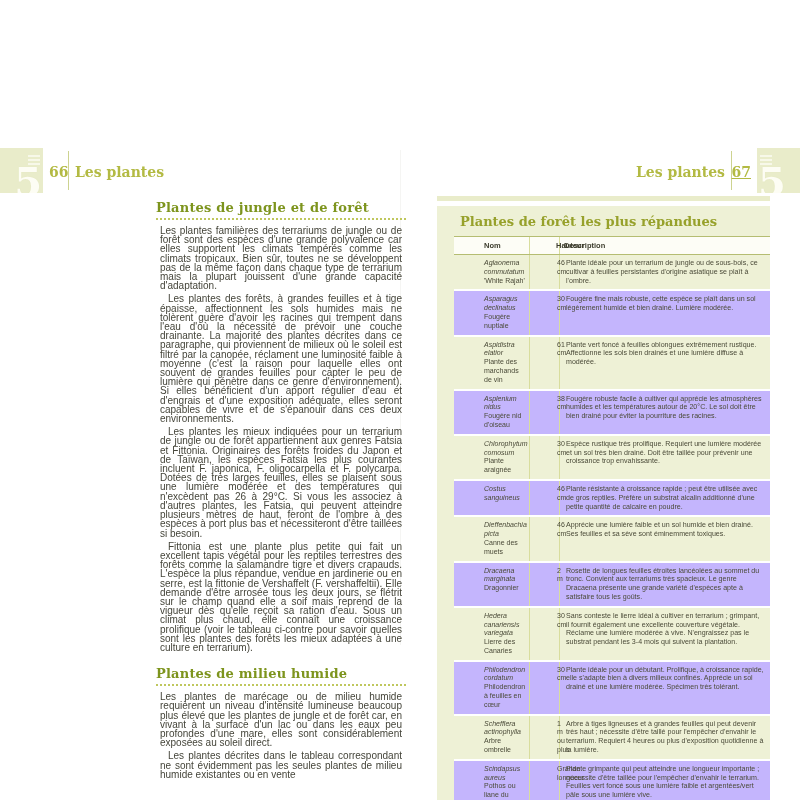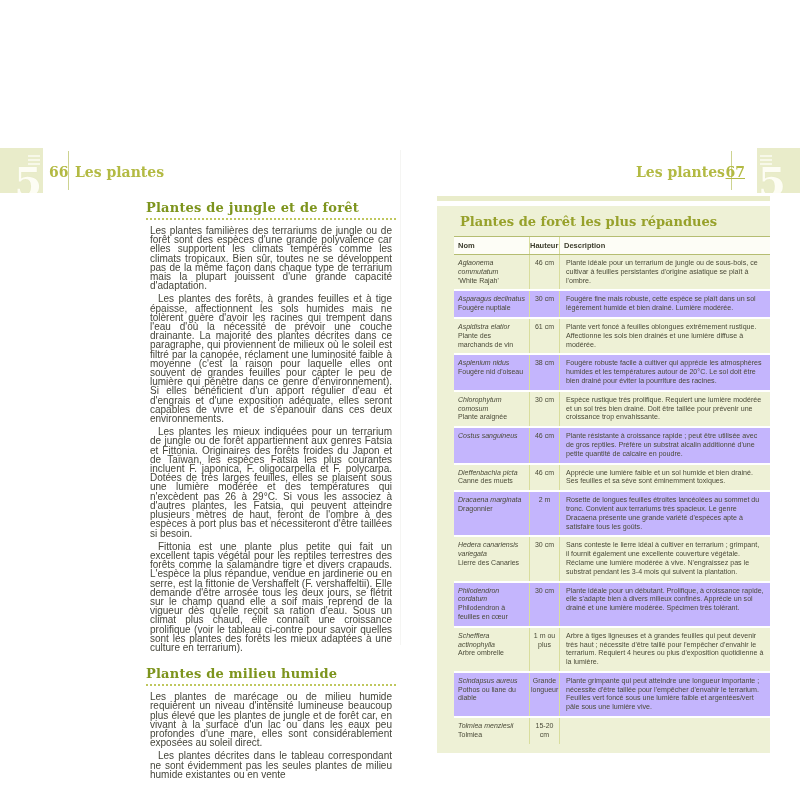--- a/index.html
+++ b/index.html
@@ -19,48 +19,48 @@
   .tab-bars i{display:block;height:2px;margin-bottom:2px;background:#f7f8e9;}
   .running-head{position:absolute;top:148px;height:45px;font-family:"DejaVu Serif",serif;font-weight:bold;color:#b3ba43;}
   .running-head .pn{position:absolute;top:16px;font-size:14px;}
   .running-head .rule{position:absolute;top:3px;bottom:3px;width:1px;background:#cdd390;}
   .running-head .ttl{position:absolute;top:16px;font-size:14px;white-space:nowrap;}
   #head-left{left:43px;width:360px;}
   #head-left .pn{left:6px;}
   #head-left .rule{left:25px;}
   #head-left .ttl{left:32px;}
   #head-right{right:43px;width:360px;}
-  #head-right .pn{right:12px;text-decoration:underline;}
+  #head-right .pn{right:6px;text-decoration:underline;}
   #head-right .rule{right:25px;}
   #head-right .ttl{right:32px;}
 
   .gutter{position:absolute;left:400px;top:150px;height:495px;width:1px;background:rgba(120,120,90,0.07);}
 
   
-  .text-col{position:absolute;left:146px;top:200px;width:250px;}
+  .text-col{position:absolute;left:156px;top:200px;width:250px;}
   .section{margin-bottom:14px;}
   .section h2{margin:0 0 3px 0;font-family:"DejaVu Serif",serif;font-weight:bold;font-size:13px;letter-spacing:.2px;color:#7d941d;}
   .dotrule{height:0;border-bottom:2px dotted #bfc75d;margin:0 0 6px 0;}
   .section p{margin:4px;font-size:10px;line-height:9.2px;color:#45453a;text-align:justify;}
   .section p.indent{text-indent:8px;}
 
   
   .forest-table{position:absolute;left:437px;top:196px;width:333px;}
   .table-topbar{height:5px;background:#e9ecca;margin-bottom:5px;}
   .table-box{background:#eef1d6;padding-bottom:9px;padding-left:17px;}
   .table-title{padding:8px 5px 7px 6px;font-family:"DejaVu Serif",serif;font-weight:bold;font-size:13px;color:#97a12b;}
   .thead,.trow{display:grid;grid-template-columns:76px 30px 1fr;}
   .thead{background:#fdfdf6;border-top:1px solid #b5bd72;border-bottom:1px solid #b5bd72;}
   .thead .cell{font-weight:bold;font-size:7.5px;color:#3c3c2c;padding:4px 0 4px 4px;}
   .thead .cell.h{padding-left:0;text-align:center;}
   .trow{border-top:2px solid #fff;}
   .trow:first-of-type{border-top:none;border-radius:16px;}
   .trow.alt{background:#c4b5fd;}
   .trow .cell{font-size:7px;line-height:8.8px;color:#4a4a38;padding:4px 2px 4px 4px;}
-  .cell.nom,.cell.h{border-right:1px solid #d8dd9d;}
+  .cell.nom,.cell.h{border-right:1px solid #d8dd9d;margin-left:26px;}
   .cell.nom .sci{font-style:italic;}
   .cell.h{text-align:center;padding-left:1px;padding-right:1px;}
   .cell.desc{padding-left:6px;padding-right:6px;font-size:7.1px;}
 </style>
 </head>
 <body>
 
 <div class="spread">
 
   <div class="chapter-tab left">

